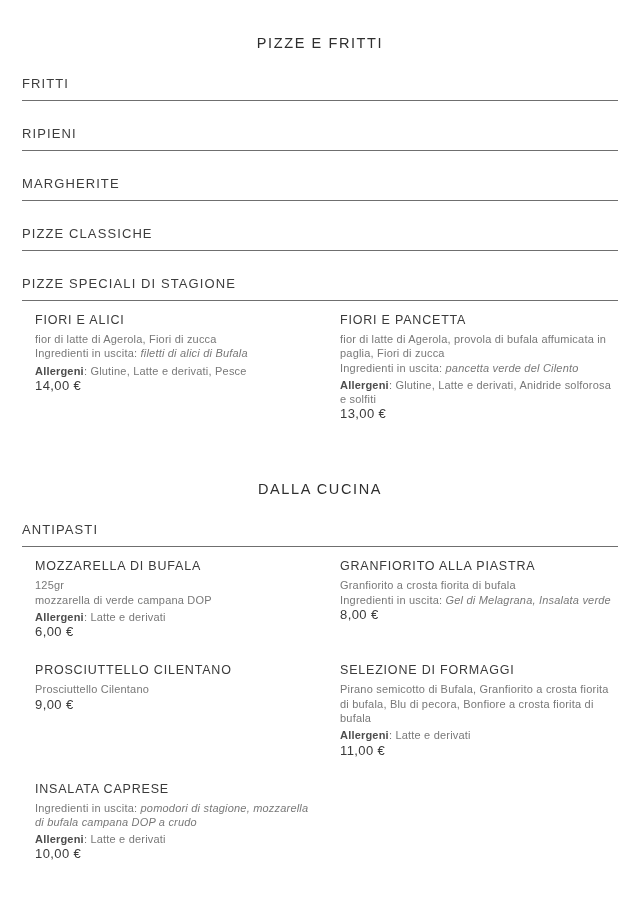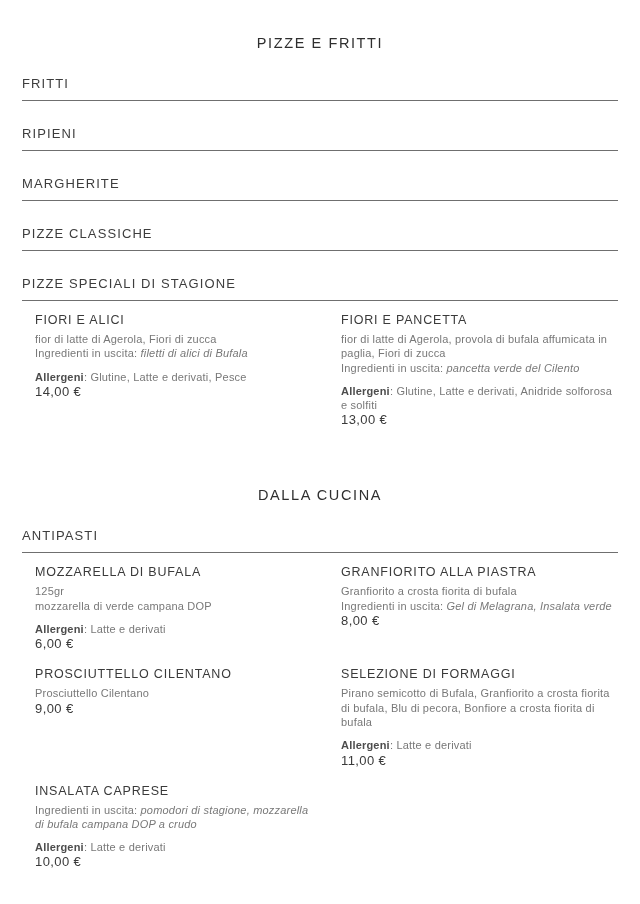--- a/index.html
+++ b/index.html
@@ -36,38 +36,37 @@
     letter-spacing: 1.1px;
     color: #3d3d3d;
   }
 
   .items {
     display: grid;
     grid-template-columns: 1fr 1fr;
     column-gap: 14px;
     row-gap: 24px;
     padding: 12px 0 2px 0;
-    gap: 16px;
   }
   .menu-item { padding-left: 13px; }
 
   .item-name {
     font-size: 12.5px;
     letter-spacing: 0.8px;
     color: #3a3a3a;
     margin-bottom: 5px;
   }
   .item-line {
     font-size: 11px;
     line-height: 1.3;
     color: #787878;
     letter-spacing: 0.2px;
   }
   .item-line em { font-style: italic; }
-  .allergeni-line { margin-top: 9px; }
+  .allergeni-line { margin-top: 3px; }
   .allergeni-label { font-weight: bold; color: #4d4d4d; }
   .item-price {
     margin-top: 0;
     font-size: 13px;
     color: #3a3a3a;
     letter-spacing: 0.4px;
   }
 </style>
 </head>
 <body>

